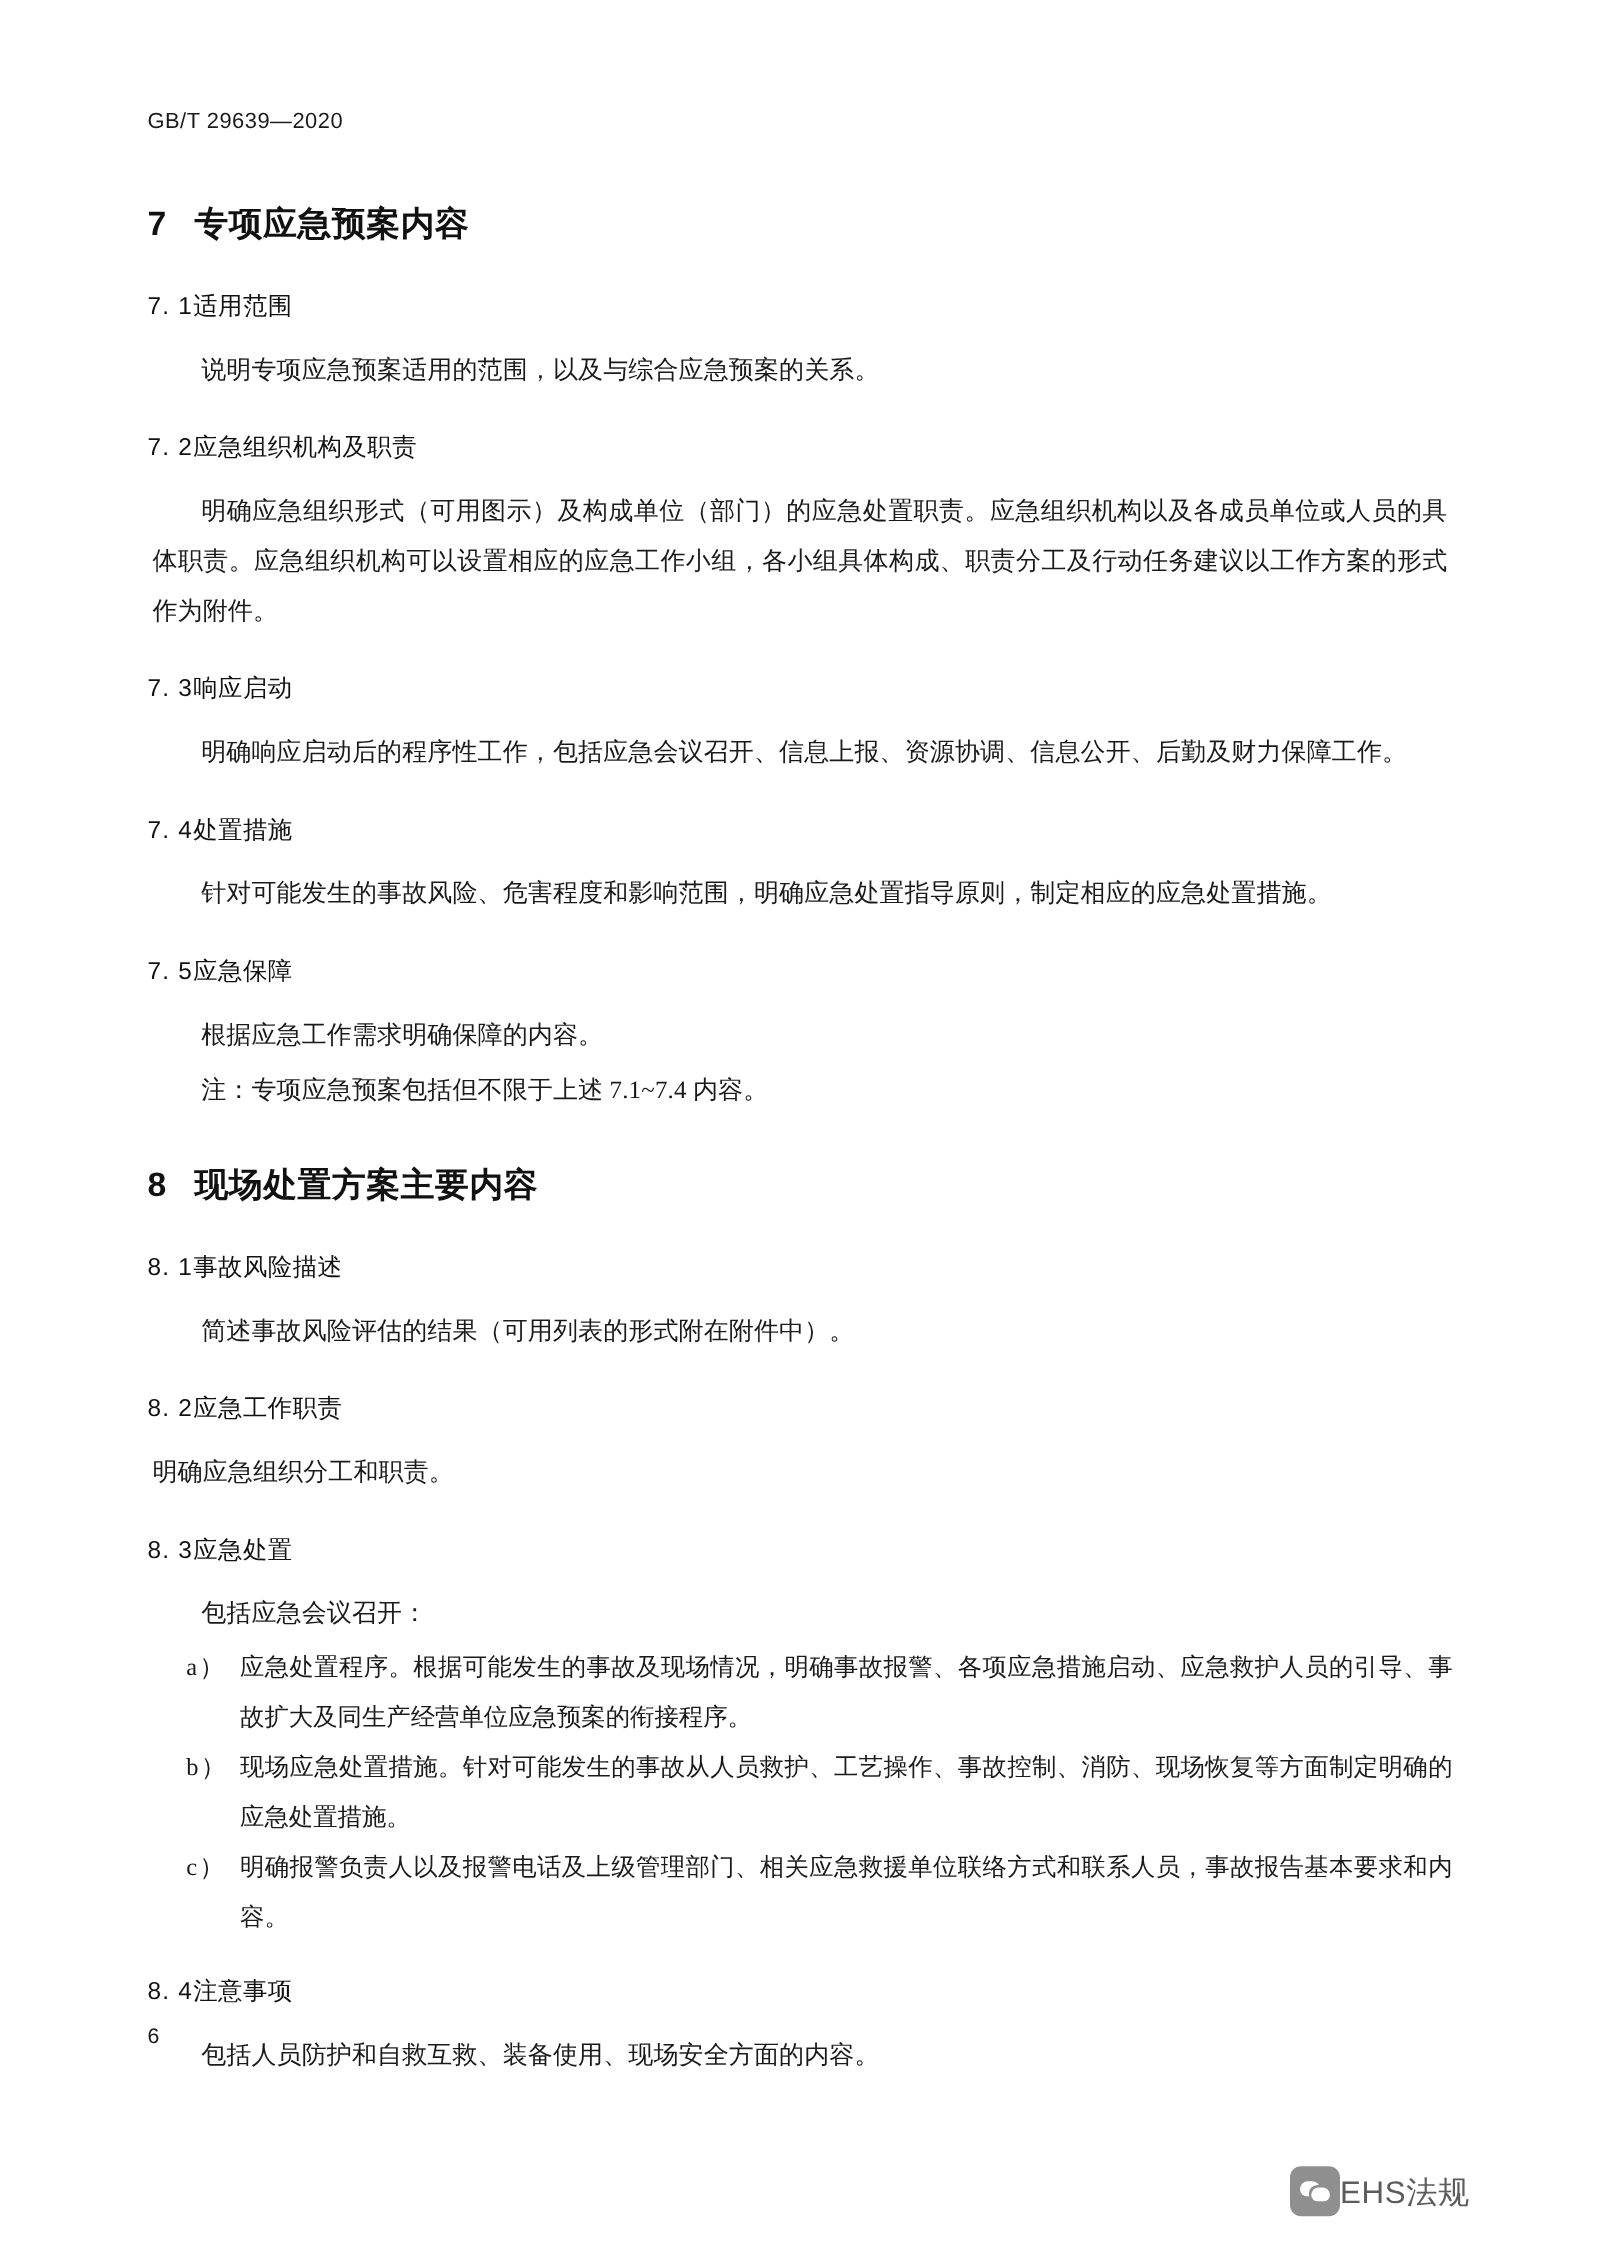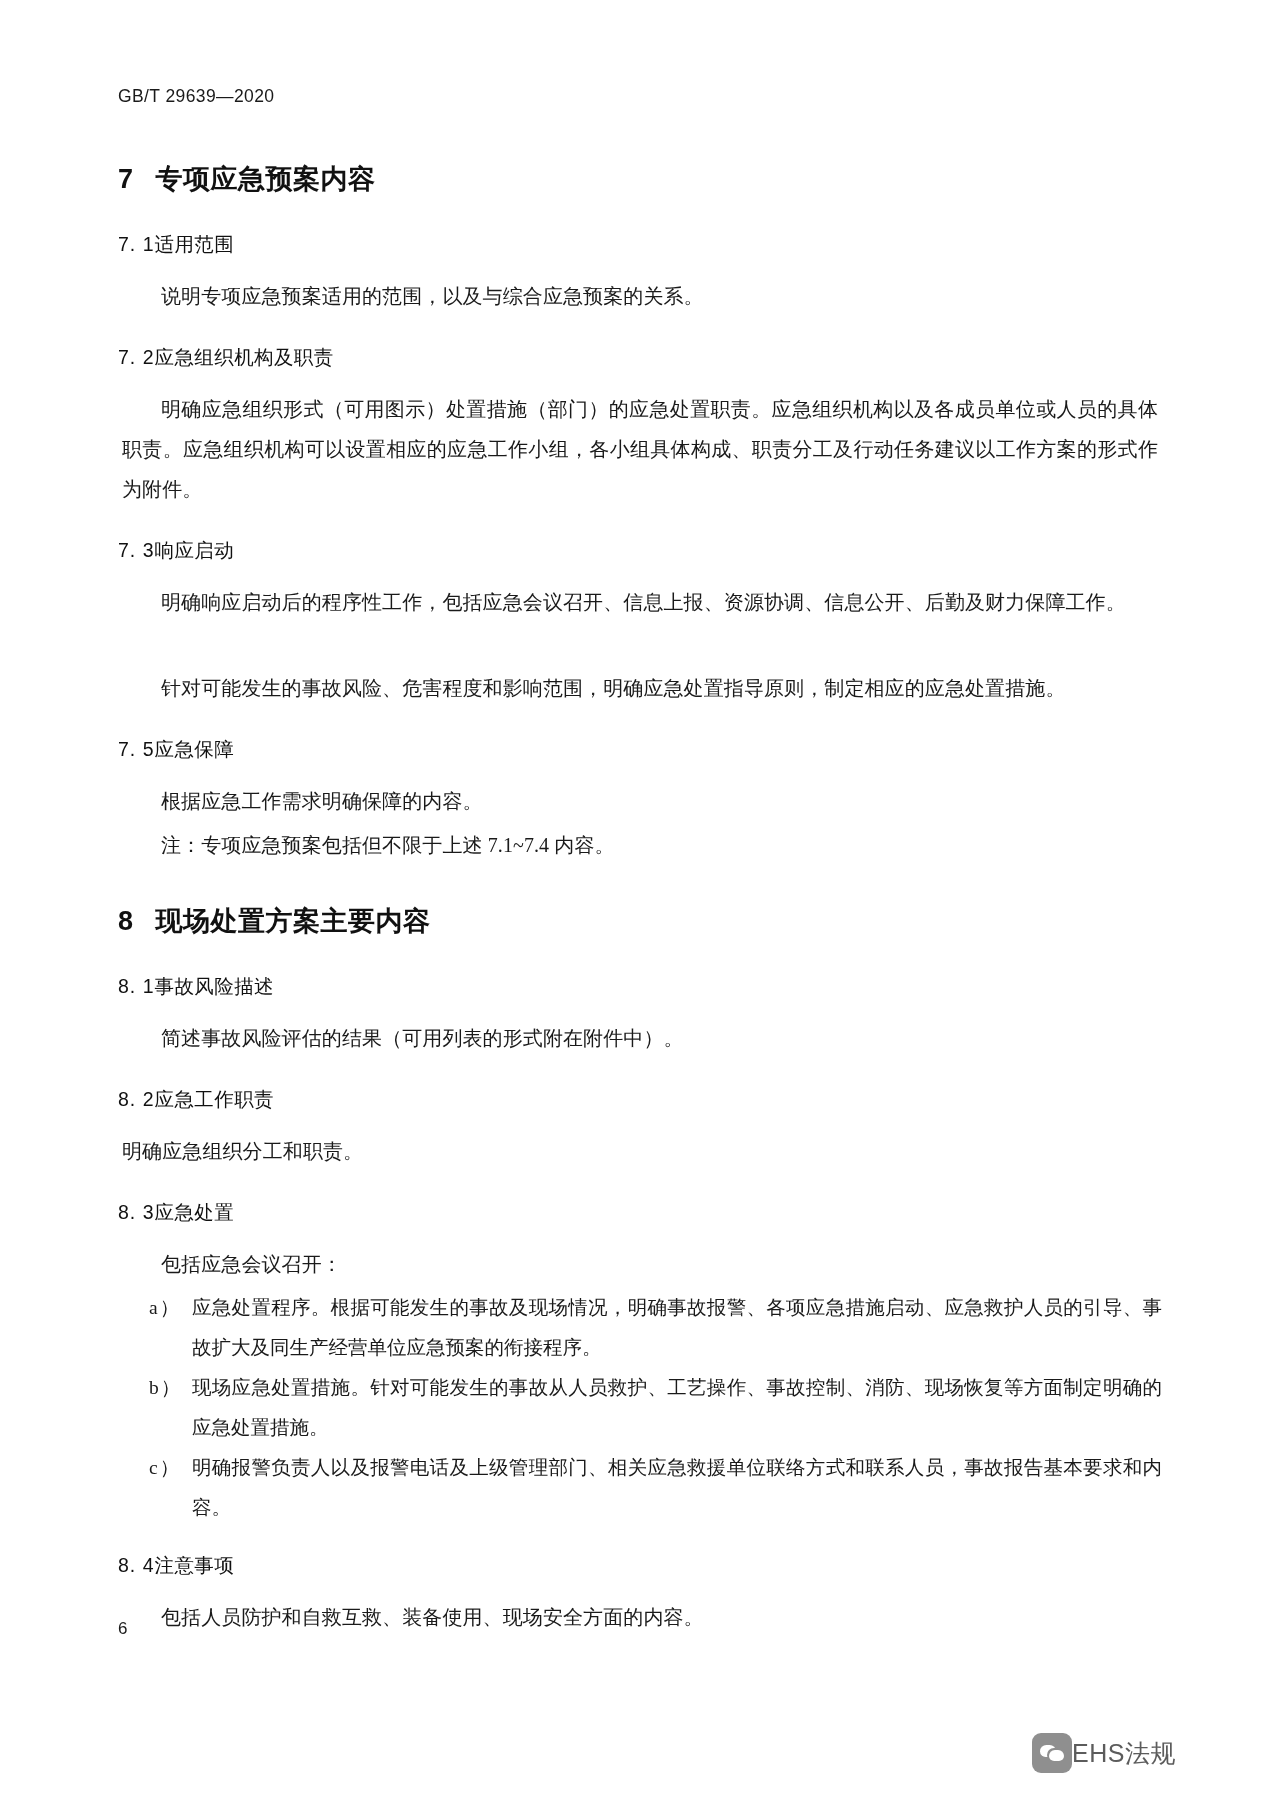--- a/index.html
+++ b/index.html
@@ -151,32 +151,35 @@
   </h3>
   <div class="gap-sm"></div>
   <p class="body indent">说明专项应急预案适用的范围，以及与综合应急预案的关系。</p>
 
   <div class="gap-md"></div>
 
   <h3 class="sub">
     <span class="num">7. 2</span><span>应急组织机构及职责</span>
   </h3>
   <div class="gap-sm"></div>
-  <p class="body indent">明确应急组织形式（可用图示）处置措施（部门）的应急处置职责。应急组织机构以及各成员单位或人员的具体职责。应急组织机构可以设置相应的应急工作小组，各小组具体构成、职责分工及行动任务建议以工作方案的形式作为附件。</p>
+  <p class="body indent">明确应急组织形式（可用图示）及构成单位（部门）的应急处置职责。应急组织机构以及各成员单位或人员的具体职责。应急组织机构可以设置相应的应急工作小组，各小组具体构成、职责分工及行动任务建议以工作方案的形式作为附件。</p>
 
   <div class="gap-md"></div>
 
   <h3 class="sub">
     <span class="num">7. 3</span><span>响应启动</span>
   </h3>
   <div class="gap-sm"></div>
   <p class="body indent">明确响应启动后的程序性工作，包括应急会议召开、信息上报、资源协调、信息公开、后勤及财力保障工作。</p>
 
   <div class="gap-md"></div>
 
+  <h3 class="sub">
+    <span class="num">7. 4</span><span>处置措施</span>
+  </h3>
   <div class="gap-sm"></div>
   <p class="body indent">针对可能发生的事故风险、危害程度和影响范围，明确应急处置指导原则，制定相应的应急处置措施。</p>
 
   <div class="gap-md"></div>
 
   <h3 class="sub">
     <span class="num">7. 5</span><span>应急保障</span>
   </h3>
   <div class="gap-sm"></div>
   <p class="body indent">根据应急工作需求明确保障的内容。</p>

